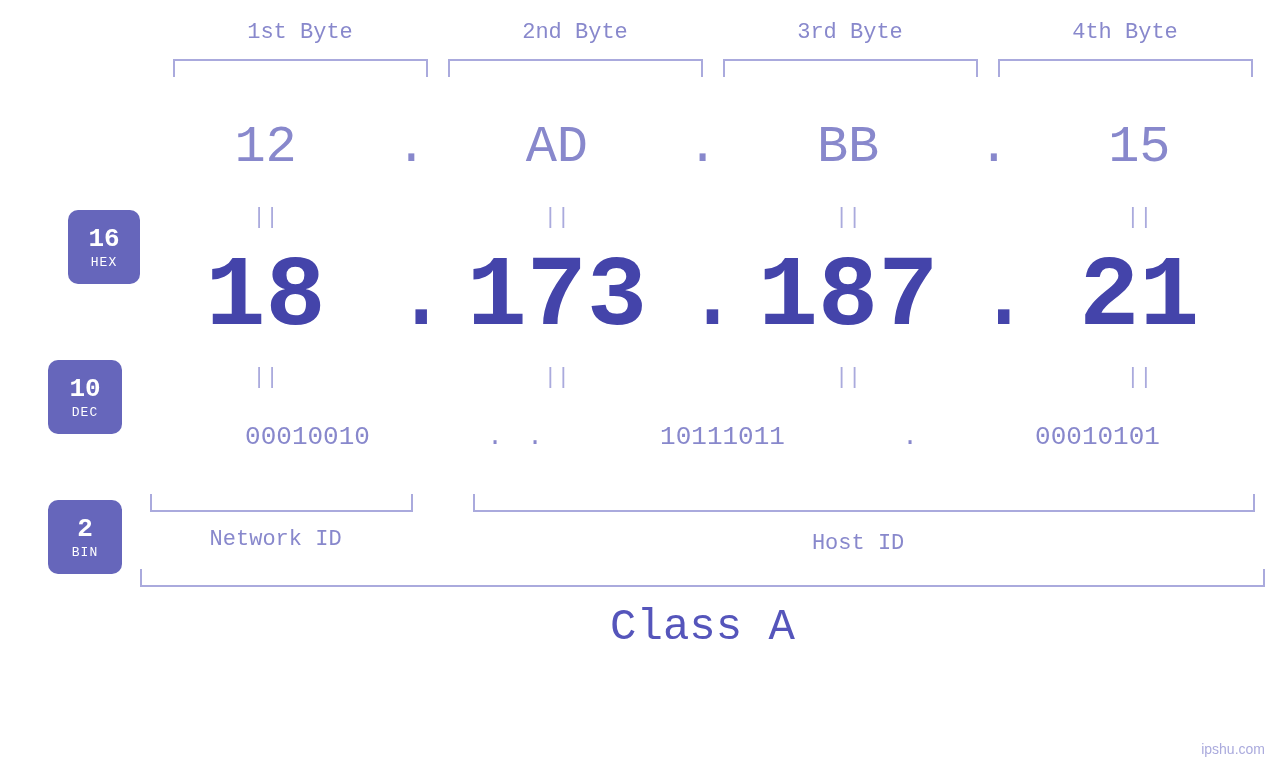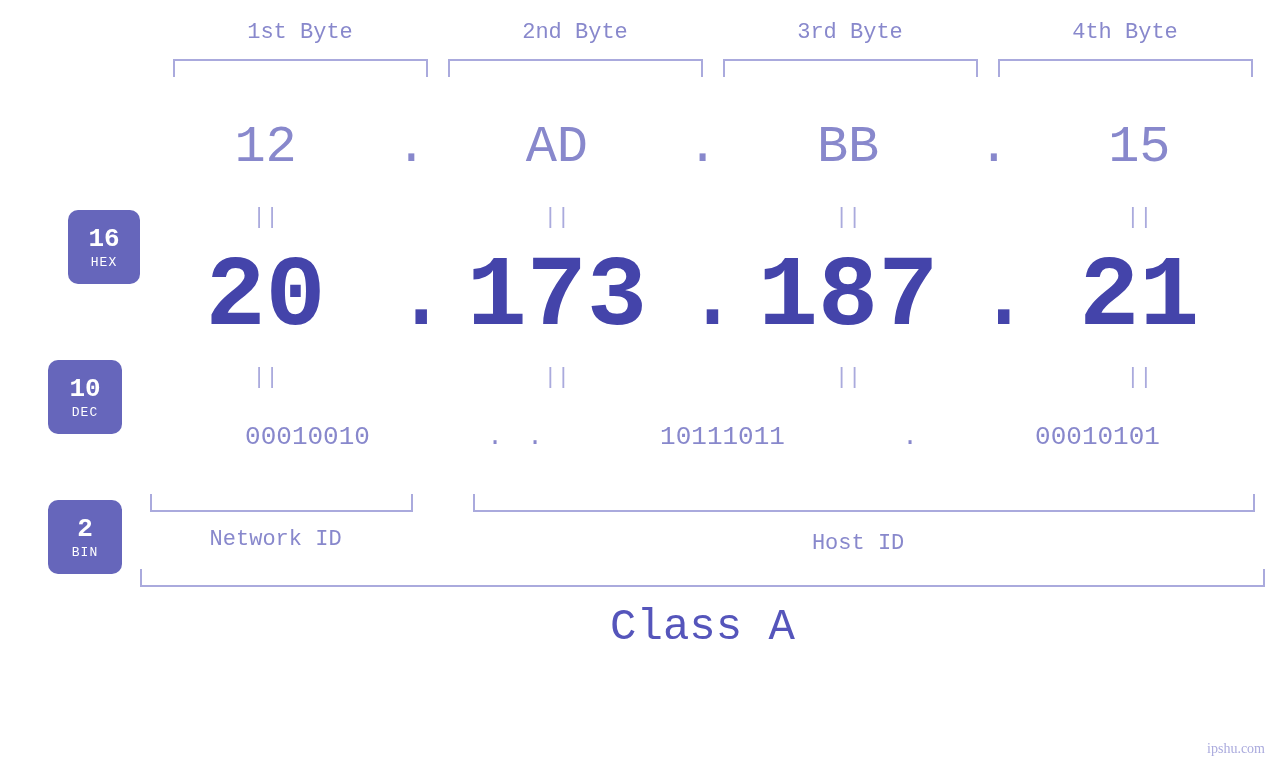--- a/index.html
+++ b/index.html
@@ -173,21 +173,21 @@
       flex: 0 0 40px;
     }
 
     
     .watermark {
       position: absolute;
       bottom: 10px;
       right: 20px;
       color: #aaaadd;
       font-size: 14px;
-      font-family: Liberation Serif, serif;
+      font-family: Liberation Sans, sans-serif;
     }
 
     .rows-wrapper {
       display: flex;
       width: 1285px;
       position: relative;
     }
 
     .left-col {
       width: 140px;
@@ -309,21 +309,21 @@
           <span>||</span>
         </div>
         <div class="eq-dot-spacer"></div>
         <div class="eq-cell">
           <span>||</span>
         </div>
       </div>
 
       <div class="dec-row">
         <div class="cell">
-          <span class="dec-val">20</span>
+          <span class="dec-val">18</span>
         </div>
         <div class="dec-dot">.</div>
         <div class="cell">
           <span class="dec-val">173</span>
         </div>
         <div class="dec-dot">.</div>
         <div class="cell">
           <span class="dec-val">187</span>
         </div>
         <div class="dec-dot">.</div>

